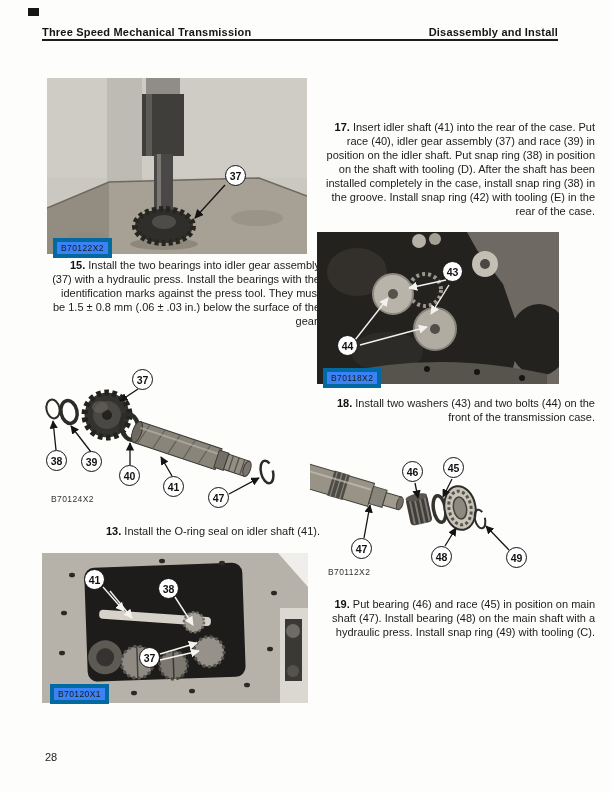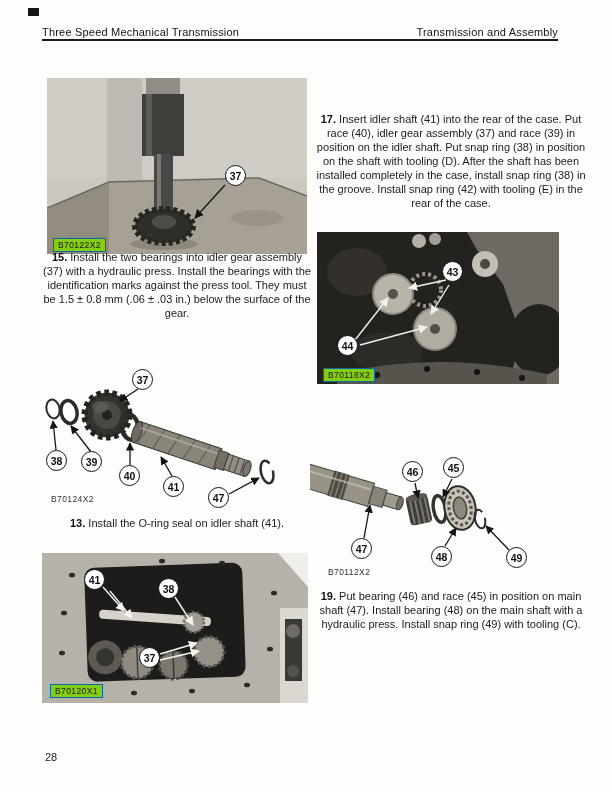--- a/index.html
+++ b/index.html
@@ -1,42 +1,42 @@
 <!DOCTYPE html>
 <html><head>
 <meta charset="utf-8">
 <style>
   html,body{margin:0;padding:0;background:#e9e9e9;}
   .page{position:relative;width:612px;height:792px;background:#fdfdfc;overflow:hidden;
         font-family:"Liberation Sans","DejaVu Sans",sans-serif;color:#1b1b1b;}
-  .hdr{position:absolute;top:26px;font-size:11px;font-weight:normal;letter-spacing:.2px;color:#141414;text-align:center;}
+  .hdr{position:absolute;top:26px;font-size:11px;font-weight:bold;letter-spacing:.2px;color:#141414;text-align:center;}
   .hdr-left{left:42px;}
   .hdr-right{right:54px;}
   .hdr-rule{position:absolute;left:42px;top:39px;width:516px;height:2px;background:#1c1c1c;}
   .speck{position:absolute;left:28px;top:8px;width:11px;height:8px;background:#161616;}
-  .step{position:absolute;margin:0;font-size:11px;line-height:14px;color:#1c1c1c;text-align:center;}
+  .step{position:absolute;margin:8px;font-size:11px;line-height:14px;color:#1c1c1c;text-align:right;}
   .step b{font-weight:bold;color:#111;}
   .fig{position:absolute;margin:0;padding:6px;}
   .fig svg{position:absolute;left:0;top:0;}
   .callout{position:absolute;width:21px;height:21px;border:1.6px solid #131313;border-radius:50%;
            background:#fff;box-sizing:border-box;display:flex;align-items:center;justify-content:center;
            font-size:10.5px;font-weight:bold;color:#111;z-index:3;}
   .plate{position:absolute;font-size:8.5px;letter-spacing:.4px;color:#1a1a1a;z-index:3;white-space:nowrap;}
-  .plate.boxed{background:#84cc16;border:1px solid #0369a1;padding:1px 4px;line-height:10px;}
+  .plate.boxed{background:#3b82f6;border:4px solid #0369a1;padding:1px 4px;line-height:10px;}
   .plate.plain{color:#333;}
   .pagenum{position:absolute;left:45px;top:751px;font-size:11px;color:#222;}
 </style>
 </head>
 <body>
 
 <div class="page">
 
   <div class="speck"></div>
   <div class="hdr hdr-left">Three Speed Mechanical Transmission</div>
-  <div class="hdr hdr-right">Transmission and Assembly</div>
+  <div class="hdr hdr-right">Disassembly and Install</div>
   <div class="hdr-rule"></div>
 
   <figure class="fig" style="left:47px;top:78px;width:260px;height:176px">
     <svg width="260" height="176" viewBox="0 0 260 176">
       <defs>
           <marker id="ah1" viewBox="0 0 10 10" refX="9" refY="5" markerWidth="7" markerHeight="7" orient="auto">
             <path d="M0,0L10,5L0,10z" fill="#141414"></path>
           </marker>
         </defs>
       <rect width="260" height="176" fill="#cbc8c1"></rect>
@@ -215,20 +215,21 @@
     </svg>
     <div class="callout" style="left:125px;top:29px">
         <span>43</span>
       </div>
     <div class="callout" style="left:20px;top:103px">
         <span>44</span>
       </div>
     <figcaption class="plate boxed" style="left:6px;top:136px">B70118X2</figcaption>
   </figure>
 
+  <p class="step" style="left:315px;top:388px;width:272px"><b>18.</b> <span>Install two washers (43) and two bolts (44) on the front of the transmission case.</span></p>
 
   <figure class="fig" style="left:310px;top:455px;width:278px;height:126px">
     <svg width="278" height="126" viewBox="0 0 278 126">
       <defs>
           <marker id="ah5" viewBox="0 0 10 10" refX="9" refY="5" markerWidth="6.5" markerHeight="6.5" orient="auto">
             <path d="M0,0L10,5L0,10z" fill="#141414"></path>
           </marker>
         </defs>
       <g transform="translate(-6,20) rotate(16.5)">
         <rect x="0" y="-12" width="70" height="24" fill="#989287" stroke="#44423c" stroke-width="1"></rect>

